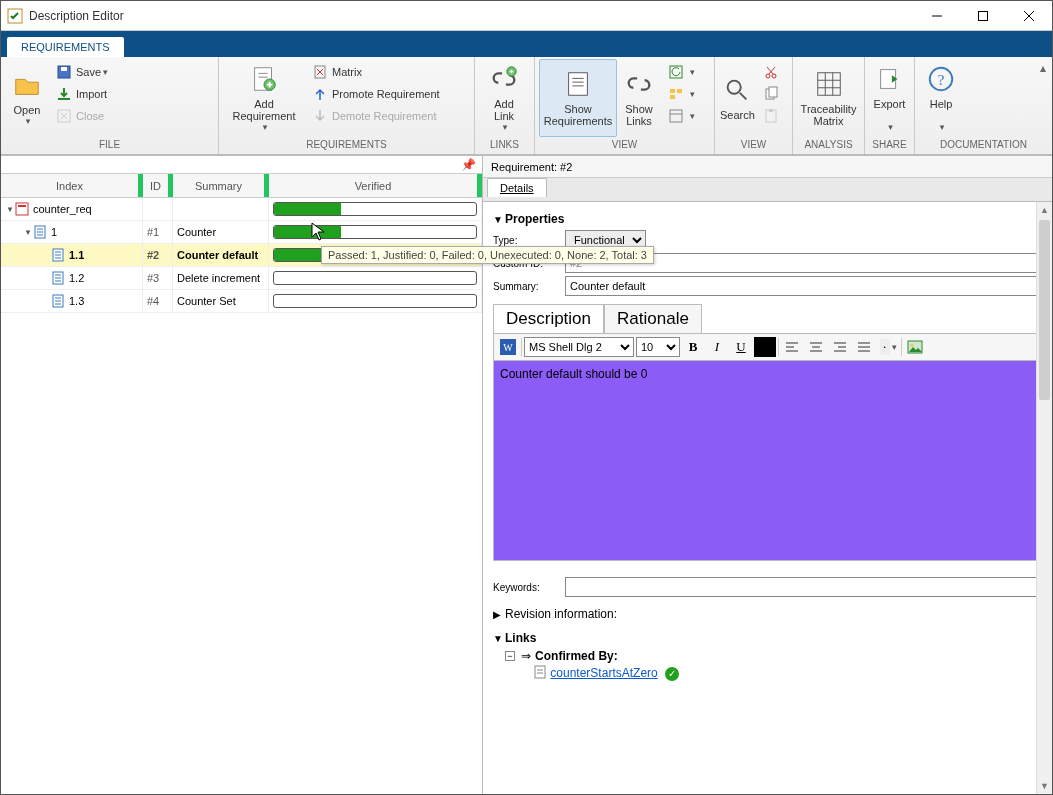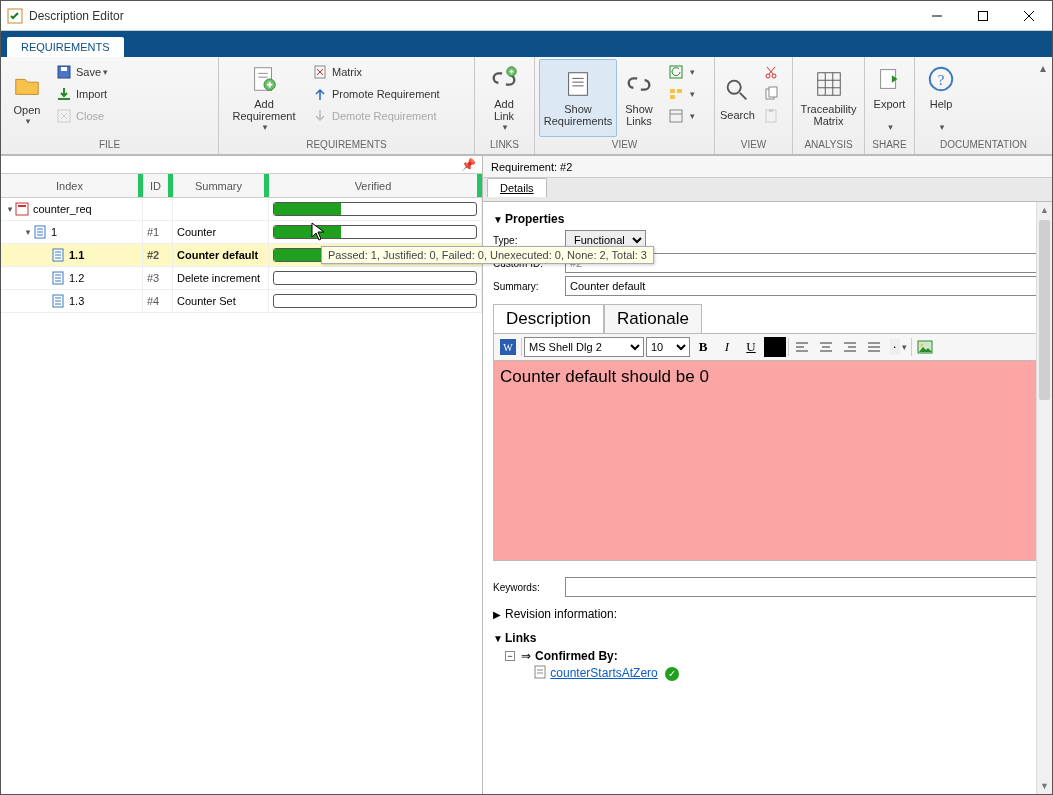--- a/index.html
+++ b/index.html
@@ -59,21 +59,21 @@
   .proprow{display:flex;align-items:center;margin:3px 0;}
   .proprow label{width:72px;font-size:10px;}
   .proprow input,.proprow select{flex:1;height:20px;border:1px solid #888;font-size:11px;padding:0 4px;background:#fff;}
   .proprow select{width:100px;flex:0;background:#eee;}
   .subtabs{display:flex;border-bottom:1px solid #bbb;margin-top:8px;}
   .subtabs .st{padding:4px 12px;font-size:17px;border:1px solid #bbb;border-bottom:none;background:#f6f6f6;}
   .subtabs .st.active{background:#fff;font-weight:normal;position:relative;}
   .rtoolbar{display:flex;align-items:center;border:1px solid #bbb;border-top:none;padding:3px;background:#f6f6f6;gap:2px;}
   .rtoolbar select{height:20px;border:1px solid #888;font-size:11px;background:#fff;}
   .rtoolbar .tb{width:22px;height:20px;display:flex;align-items:center;justify-content:center;border:1px solid transparent;font-family:"Times New Roman",serif;font-size:13px;}
-  .richarea{height:200px;border:1px solid #bbb;border-top:none;padding:6px;font-size:17px;background:#fca5a5;}
+  .richarea{height:200px;border:1px solid #bbb;border-top:none;padding:6px;font-size:12px;background:#8b5cf6;}
   .linksbox{margin-top:10px;}
   .linkrow{display:flex;align-items:center;font-size:12px;margin:4px 0 2px 12px;}
   .linkitem{margin-left:40px;font-size:12px;}
   .linkitem a{color:#0a5bcc;}
   .tooltip{position:absolute;background:#ffffe8;border:1px solid #aaa;padding:2px 6px;font-size:11px;color:#444;white-space:nowrap;box-shadow:1px 1px 3px rgba(0,0,0,.2);z-index:50;}
   .cursor{position:absolute;z-index:60;}
   .checkmark{display:inline-flex;width:14px;height:14px;border-radius:50%;background:#1fa01f;color:#fff;align-items:center;justify-content:center;font-size:10px;margin-left:4px;}
   .sb{position:absolute;right:0;top:0;bottom:0;width:16px;background:#f0f0f0;border-left:1px solid #ddd;display:flex;flex-direction:column;align-items:center;}
   .sb .arr{height:16px;width:100%;display:flex;align-items:center;justify-content:center;color:#777;font-size:9px;}
   .sb .thumb{position:absolute;left:2px;right:2px;top:18px;height:180px;background:#cfcfcf;border-radius:2px;}
@@ -486,21 +486,21 @@
             <div class="st">Rationale</div>
           </div>
           <div class="rtoolbar">
             <div class="tb">
                 <svg width="16" height="16">
                   <rect width="16" height="16" fill="#2a5db0"></rect>
                   <text x="8" y="12" text-anchor="middle" fill="#fff" font-size="10" font-family="Georgia">W</text>
                 </svg>
               </div>
             <div style="width:1px;height:18px;background:#ccc"></div>
-            <select style="width:120px"><option>MS Shell Dlg 2</option></select>
+            <select style="width:110px"><option>MS Shell Dlg 2</option></select>
             <select style="width:44px"><option>10</option></select>
             <div class="tb">
                 <b>B</b>
               </div>
             <div class="tb">
                 <i>I</i>
               </div>
             <div class="tb">
                 <u>U</u>
               </div>

